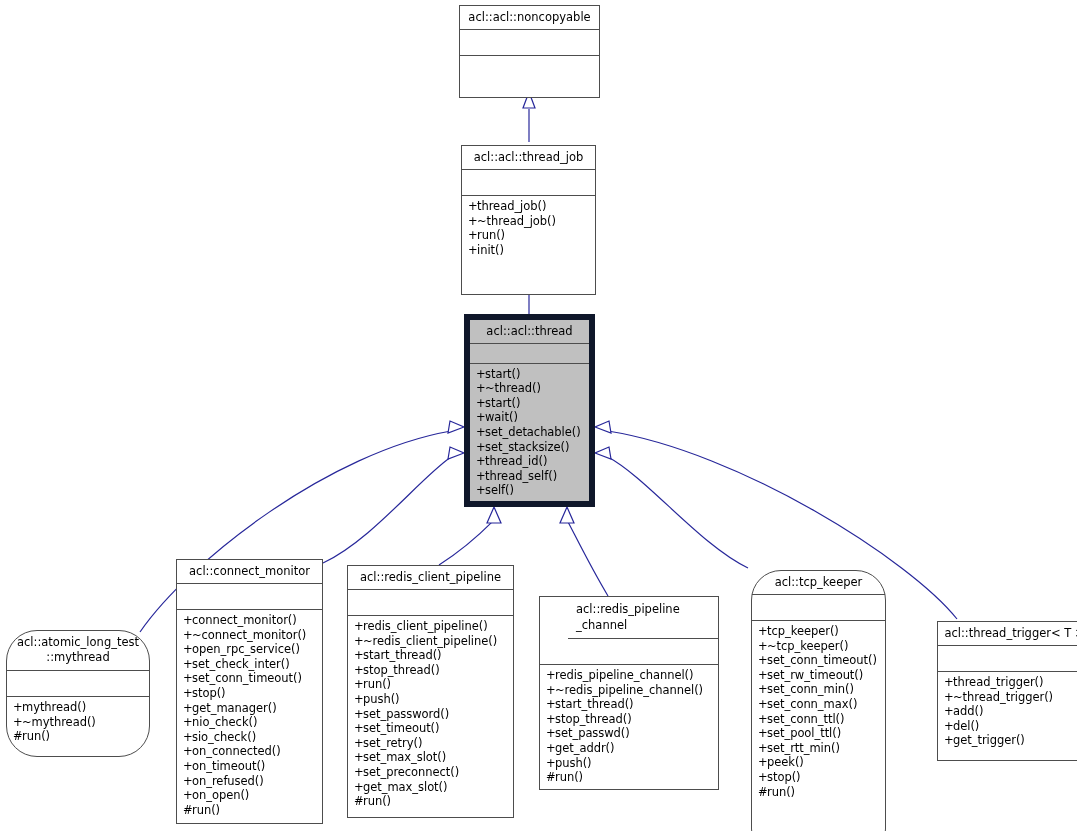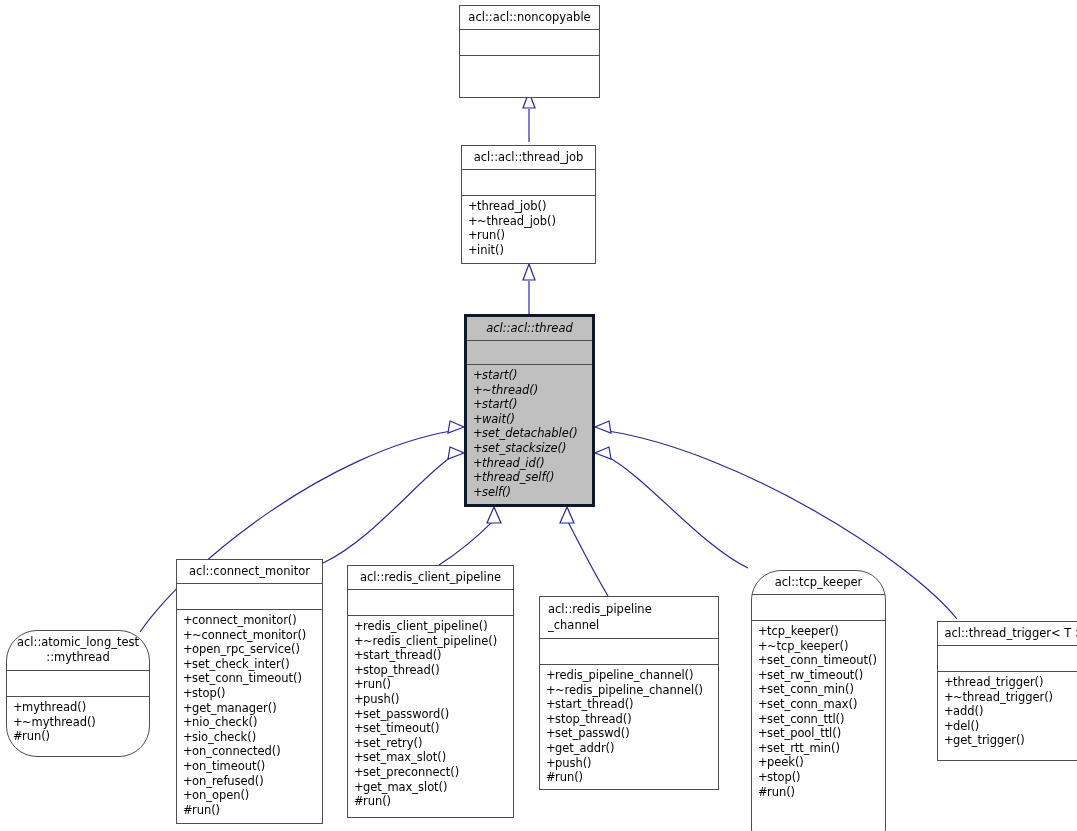--- a/index.html
+++ b/index.html
@@ -3,21 +3,21 @@
 <meta charset="utf-8">
 <style>
   html,body{margin:0;padding:0;background:#ffffff;}
   body{width:1077px;height:831px;position:relative;overflow:hidden;
        font-family:"DejaVu Sans","Liberation Sans",sans-serif;}
   #canvas{position:absolute;left:0;top:0;width:1077px;height:831px;}
   #edges{position:absolute;left:0;top:0;width:1077px;height:831px;pointer-events:none;}
 
   .uml-class{position:absolute;box-sizing:border-box;border:1px solid #4d4d4d;
              background:#ffffff;display:flex;flex-direction:column;}
-  .uml-class.highlight{background:#c0c0c0;border:3px solid #0f172a;font-style:italic;}
+  .uml-class.highlight{background:#c0c0c0;border:6px solid #0f172a;}
 
   .uml-title{box-sizing:border-box;border-bottom:1px solid #4d4d4d;
              text-align:center;font-size:11.5px;line-height:14px;color:#000;
              padding:4px 5px 5px 5px;white-space:pre-line;}
   .uml-attrs{box-sizing:border-box;border-bottom:1px solid #4d4d4d;min-height:15px;}
   .uml-ops{box-sizing:border-box;padding:3px 5px 3px 6px;flex:1;}
   .uml-op{font-size:11.5px;line-height:14.6px;color:#000;white-space:nowrap;
           letter-spacing:-0.05px;}
   .uml-op .vis{display:inline-block;width:9px;}
 </style>
@@ -56,21 +56,21 @@
       <polygon points="595,427 611,433 609,421"></polygon>
       <polygon points="595,453 611,459 609,447"></polygon>
     </g>
   </svg>
 
   <div class="uml-class" style="left:459px;top:5px;width:141px;height:93px;">
     <div class="uml-title">acl::acl::noncopyable</div>
     <div class="uml-attrs" style="height:26px;"></div>
   </div>
 
-  <div class="uml-class" style="left:461px;top:145px;width:135px;height:119px;">
+  <div class="uml-class" style="left:461px;top:145px;width:135px;height:150px;">
     <div class="uml-title">acl::acl::thread_job</div>
     <div class="uml-attrs" style="height:26px;"></div>
     <div class="uml-ops">
       <div class="uml-op"><span class="vis">+</span><span>thread_job()</span></div>
       <div class="uml-op"><span class="vis">+</span><span>~thread_job()</span></div>
       <div class="uml-op"><span class="vis">+</span><span>run()</span></div>
       <div class="uml-op"><span class="vis">+</span><span>init()</span></div>
     </div>
   </div>
 
@@ -136,21 +136,21 @@
       <div class="uml-op"><span class="vis">+</span><span>set_timeout()</span></div>
       <div class="uml-op"><span class="vis">+</span><span>set_retry()</span></div>
       <div class="uml-op"><span class="vis">+</span><span>set_max_slot()</span></div>
       <div class="uml-op"><span class="vis">+</span><span>set_preconnect()</span></div>
       <div class="uml-op"><span class="vis">+</span><span>get_max_slot()</span></div>
       <div class="uml-op"><span class="vis">#</span><span>run()</span></div>
     </div>
   </div>
 
   <div class="uml-class" style="left:539px;top:596px;width:180px;height:194px;">
-    <div class="uml-title" style="text-align:left;padding-left:8px;line-height:16px;">acl::redis_pipeline
+    <div class="uml-title" style="text-align:left;padding-left:8px;line-height:16px;margin-left:28px;">acl::redis_pipeline
         _channel</div>
     <div class="uml-attrs" style="height:26px;"></div>
     <div class="uml-ops">
       <div class="uml-op"><span class="vis">+</span><span>redis_pipeline_channel()</span></div>
       <div class="uml-op"><span class="vis">+</span><span>~redis_pipeline_channel()</span></div>
       <div class="uml-op"><span class="vis">+</span><span>start_thread()</span></div>
       <div class="uml-op"><span class="vis">+</span><span>stop_thread()</span></div>
       <div class="uml-op"><span class="vis">+</span><span>set_passwd()</span></div>
       <div class="uml-op"><span class="vis">+</span><span>get_addr()</span></div>
       <div class="uml-op"><span class="vis">+</span><span>push()</span></div>

